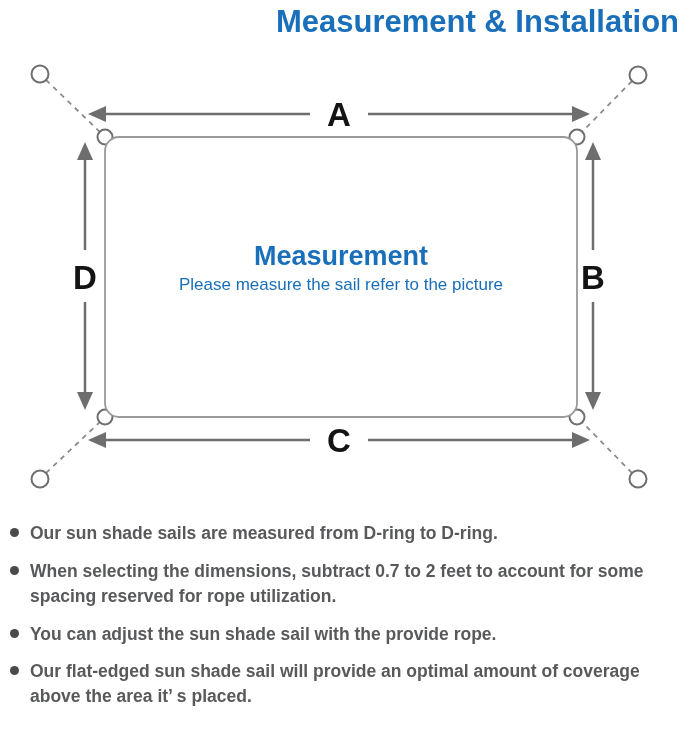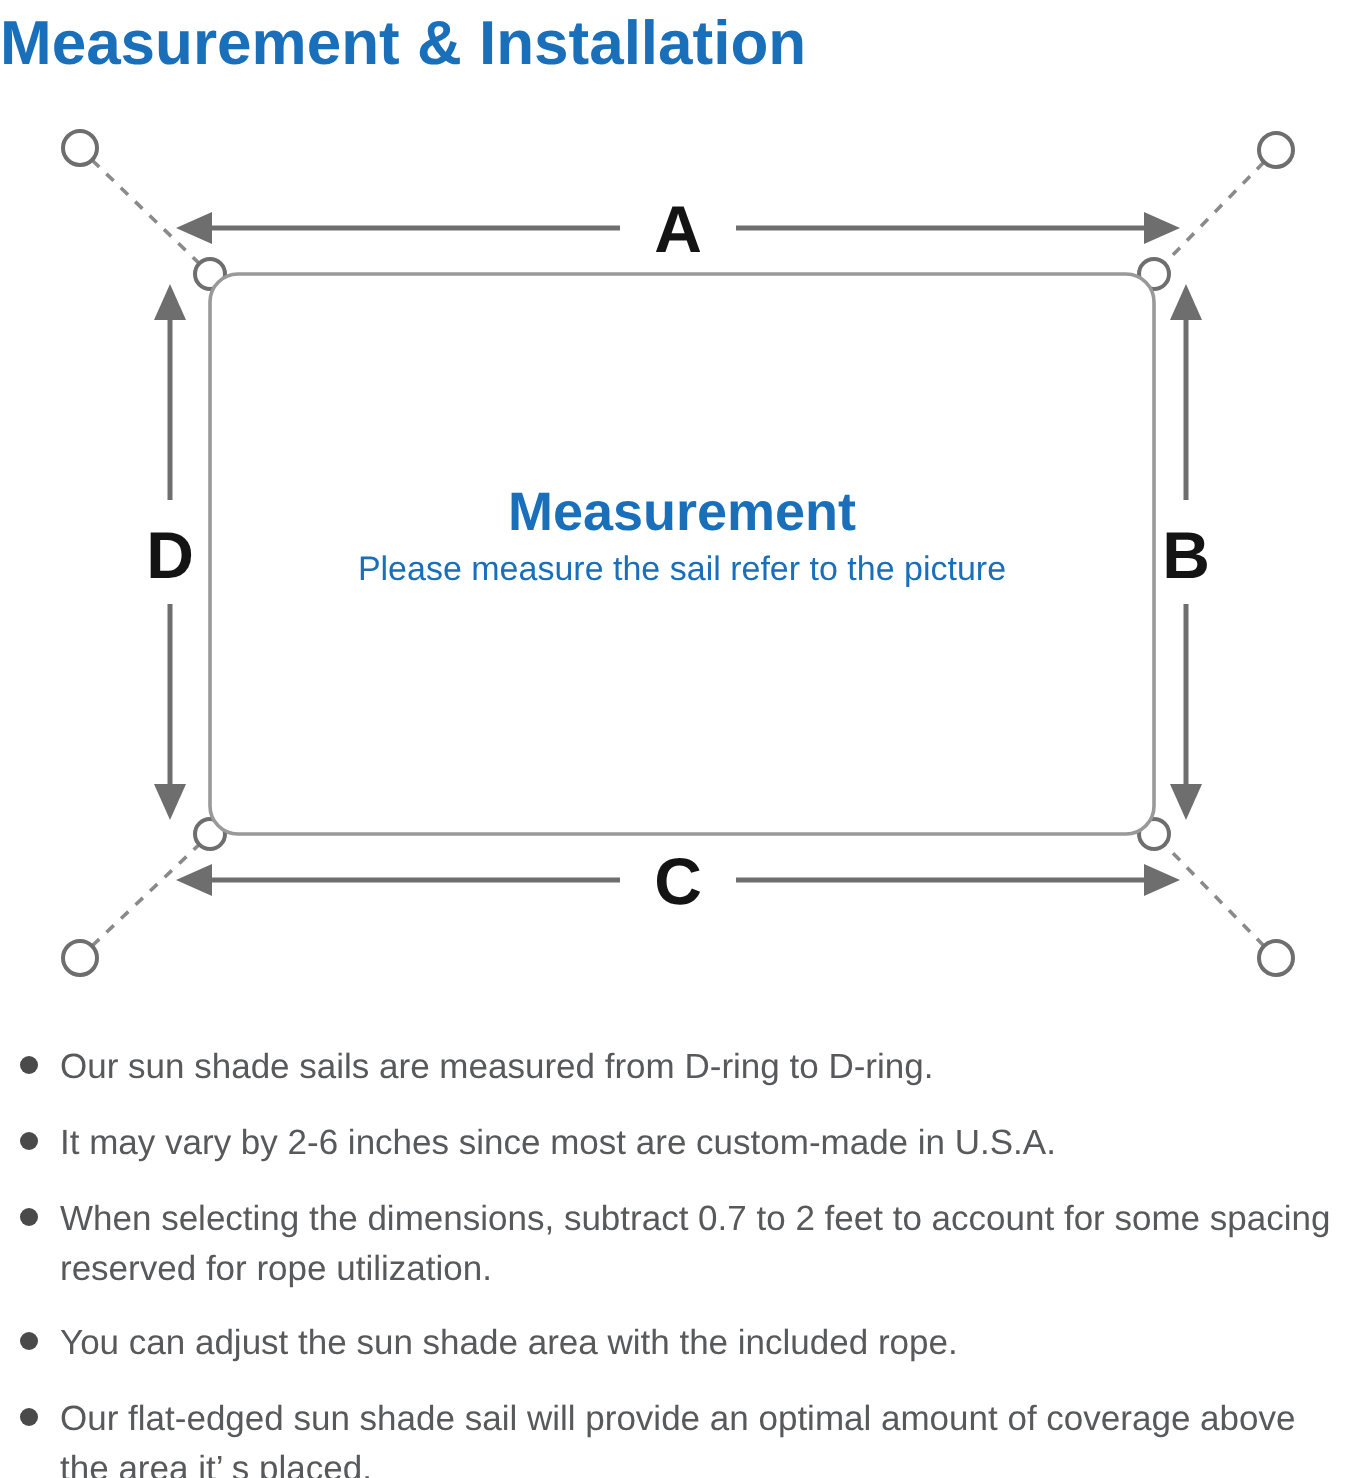--- a/index.html
+++ b/index.html
@@ -4,21 +4,21 @@
 <style>
   * { margin: 0; padding: 0; box-sizing: border-box; }
   html, body {
     width: 679px; height: 739px;
     background: #ffffff;
     font-family: "Liberation Sans", sans-serif;
     overflow: hidden;
   }
   .page { width: 679px; height: 739px; position: relative; }
   .title {
-    text-align: left;
+    text-align: right;
     font-size: 31px;
     font-weight: bold;
     color: #1a6fba;
     padding-top: 4px;
     letter-spacing: 0px;
     height: 52px;
   }
   .diagram-wrap { width: 679px; height: 453px; position: relative; }
   svg text { font-family: "Liberation Sans", sans-serif; }
   .dim-letter { font-size: 33px; font-weight: bold; fill: #141414; }
@@ -28,20 +28,21 @@
     list-style: none;
     padding: 16px 8px 0 10px;
   }
   .bullets li {
     display: flex;
     align-items: flex-start;
     margin-bottom: 13px;
     color: #58595b;
     font-size: 17.5px;
     line-height: 1.42;
+    font-weight: bold;
   }
   .bullet-dot {
     width: 9px; height: 9px;
     border-radius: 50%;
     background: #4a4a4a;
     flex-shrink: 0;
     margin: 7px 11px 0 0;
   }
 </style>
 </head>
@@ -112,29 +113,25 @@
     </svg>
   </div>
 
   <ul class="bullets">
     <li>
       <span class="bullet-dot"></span>
       <span>Our sun shade sails are measured from D-ring to D-ring.</span>
     </li>
     <li>
       <span class="bullet-dot"></span>
-      <span>It may vary by 2-6 inches since most are custom-made in U.S.A.</span>
-    </li>
-    <li>
-      <span class="bullet-dot"></span>
       <span>When selecting the dimensions, subtract 0.7 to 2 feet to account for some spacing reserved for rope utilization.</span>
     </li>
     <li>
       <span class="bullet-dot"></span>
-      <span>You can adjust the sun shade area with the included rope.</span>
+      <span>You can adjust the sun shade sail with the provide rope.</span>
     </li>
     <li>
       <span class="bullet-dot"></span>
       <span>Our flat-edged sun shade sail will provide an optimal amount of coverage above the area it’ s placed.</span>
     </li>
   </ul>
 
 </div>
 
 </body></html>

